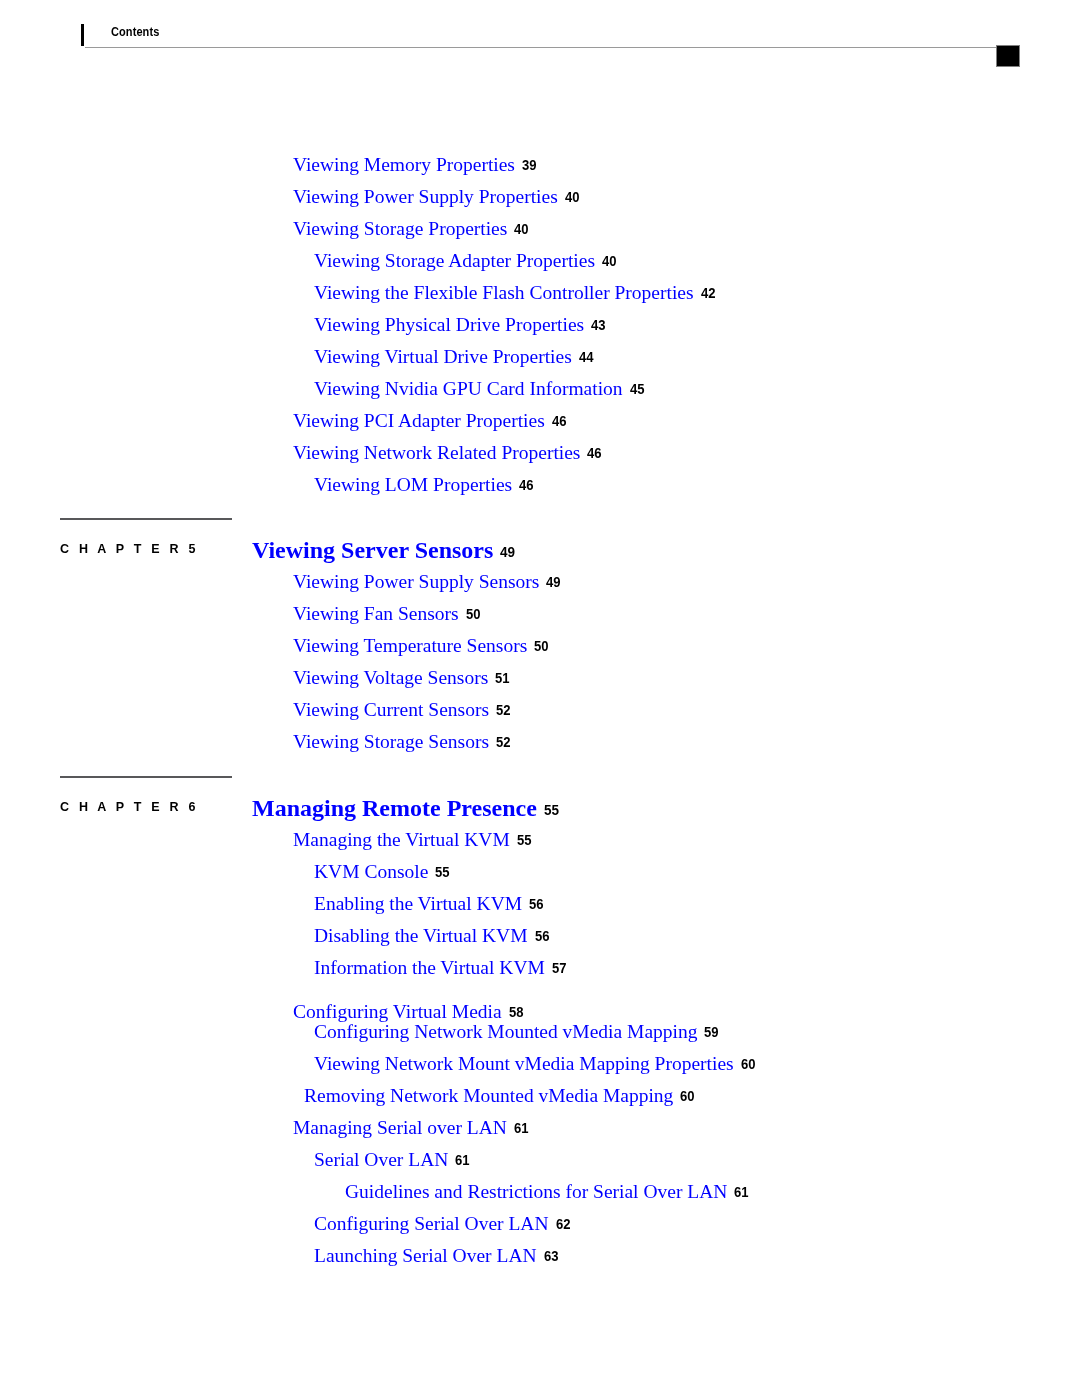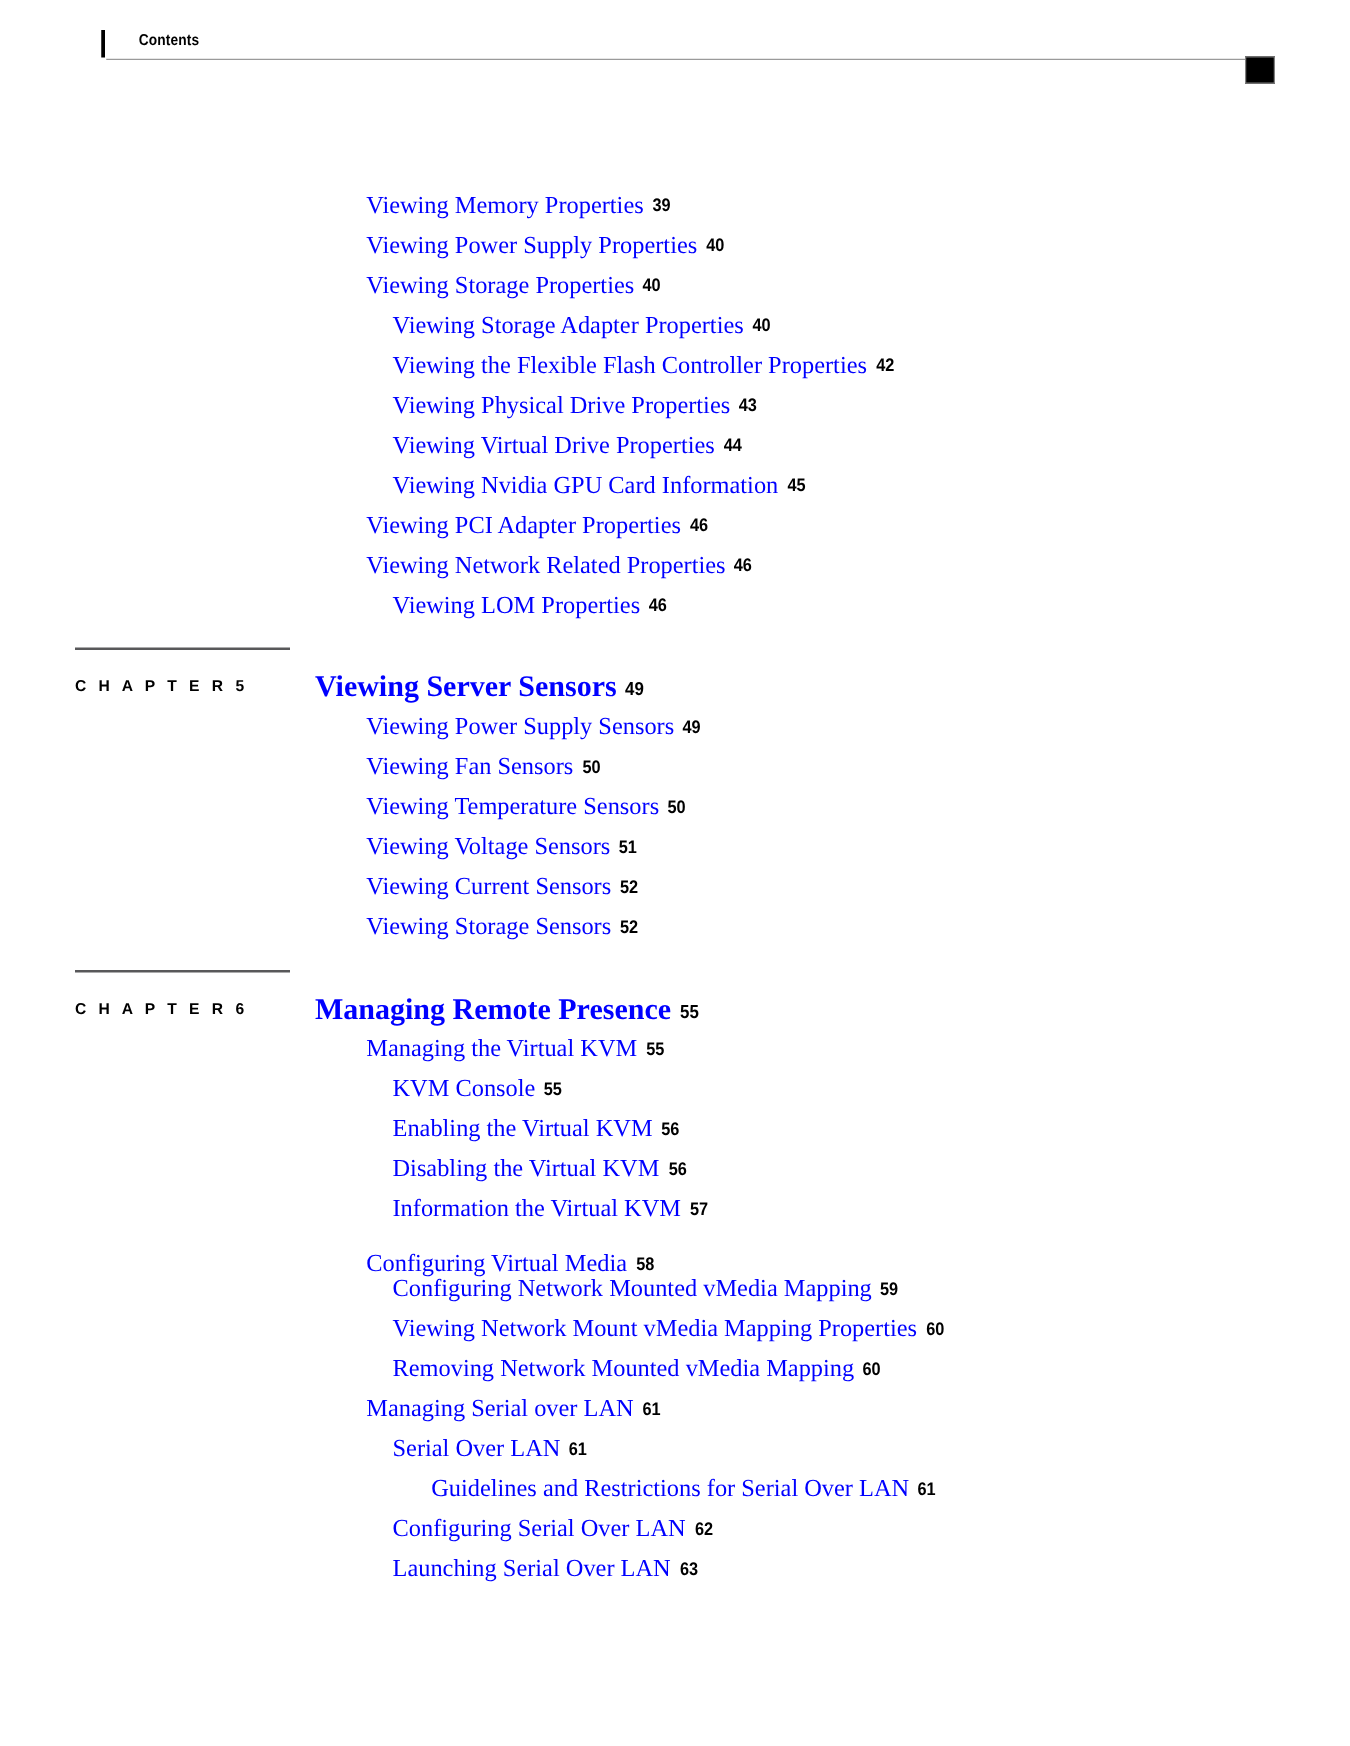--- a/index.html
+++ b/index.html
@@ -158,21 +158,21 @@
     <div class="entry lvl2" style="left: 293px; top: 699px;"><span class="label">Viewing Current Sensors</span><span class="pg">52</span></div>
     <div class="entry lvl2" style="left: 293px; top: 731px;"><span class="label">Viewing Storage Sensors</span><span class="pg">52</span></div>
     <div class="entry lvl2" style="left: 293px; top: 829px;"><span class="label">Managing the Virtual KVM</span><span class="pg">55</span></div>
     <div class="entry lvl3" style="left: 314px; top: 861px;"><span class="label">KVM Console</span><span class="pg">55</span></div>
     <div class="entry lvl3" style="left: 314px; top: 893px;"><span class="label">Enabling the Virtual KVM</span><span class="pg">56</span></div>
     <div class="entry lvl3" style="left: 314px; top: 925px;"><span class="label">Disabling the Virtual KVM</span><span class="pg">56</span></div>
     <div class="entry lvl3" style="left: 314px; top: 957px;"><span class="label">Information the Virtual KVM</span><span class="pg">57</span></div>
     <div class="entry lvl2" style="left: 293px; top: 989px; margin-top: 12px;"><span class="label">Configuring Virtual Media</span><span class="pg">58</span></div>
     <div class="entry lvl3" style="left: 314px; top: 1021px;"><span class="label">Configuring Network Mounted vMedia Mapping</span><span class="pg">59</span></div>
     <div class="entry lvl3" style="left: 314px; top: 1053px;"><span class="label">Viewing Network Mount vMedia Mapping Properties</span><span class="pg">60</span></div>
-    <div class="entry lvl3" style="left: 314px; top: 1085px;"><span class="label">Removing Network Mounted vMedia Mapping</span><span class="pg">60</span></div>
+    <div class="entry lvl3" style="left: 304px; top: 1085px;"><span class="label">Removing Network Mounted vMedia Mapping</span><span class="pg">60</span></div>
     <div class="entry lvl2" style="left: 293px; top: 1117px;"><span class="label">Managing Serial over LAN</span><span class="pg">61</span></div>
     <div class="entry lvl3" style="left: 314px; top: 1149px;"><span class="label">Serial Over LAN</span><span class="pg">61</span></div>
     <div class="entry lvl4" style="left: 345px; top: 1181px;"><span class="label">Guidelines and Restrictions for Serial Over LAN</span><span class="pg">61</span></div>
     <div class="entry lvl3" style="left: 314px; top: 1213px;"><span class="label">Configuring Serial Over LAN</span><span class="pg">62</span></div>
     <div class="entry lvl3" style="left: 314px; top: 1245px;"><span class="label">Launching Serial Over LAN</span><span class="pg">63</span></div>
     <div class="chapter-rule" style="top: 518px;"></div>
     <div class="chapter-label" style="top: 542px;">C H A P T E R  5</div>
     <div class="entry lvl1" style="left: 252px; top: 539px;"><span class="label">Viewing Server Sensors</span><span class="pg">49</span></div>
     <div class="chapter-rule" style="top: 776px;"></div>
     <div class="chapter-label" style="top: 800px;">C H A P T E R  6</div>

